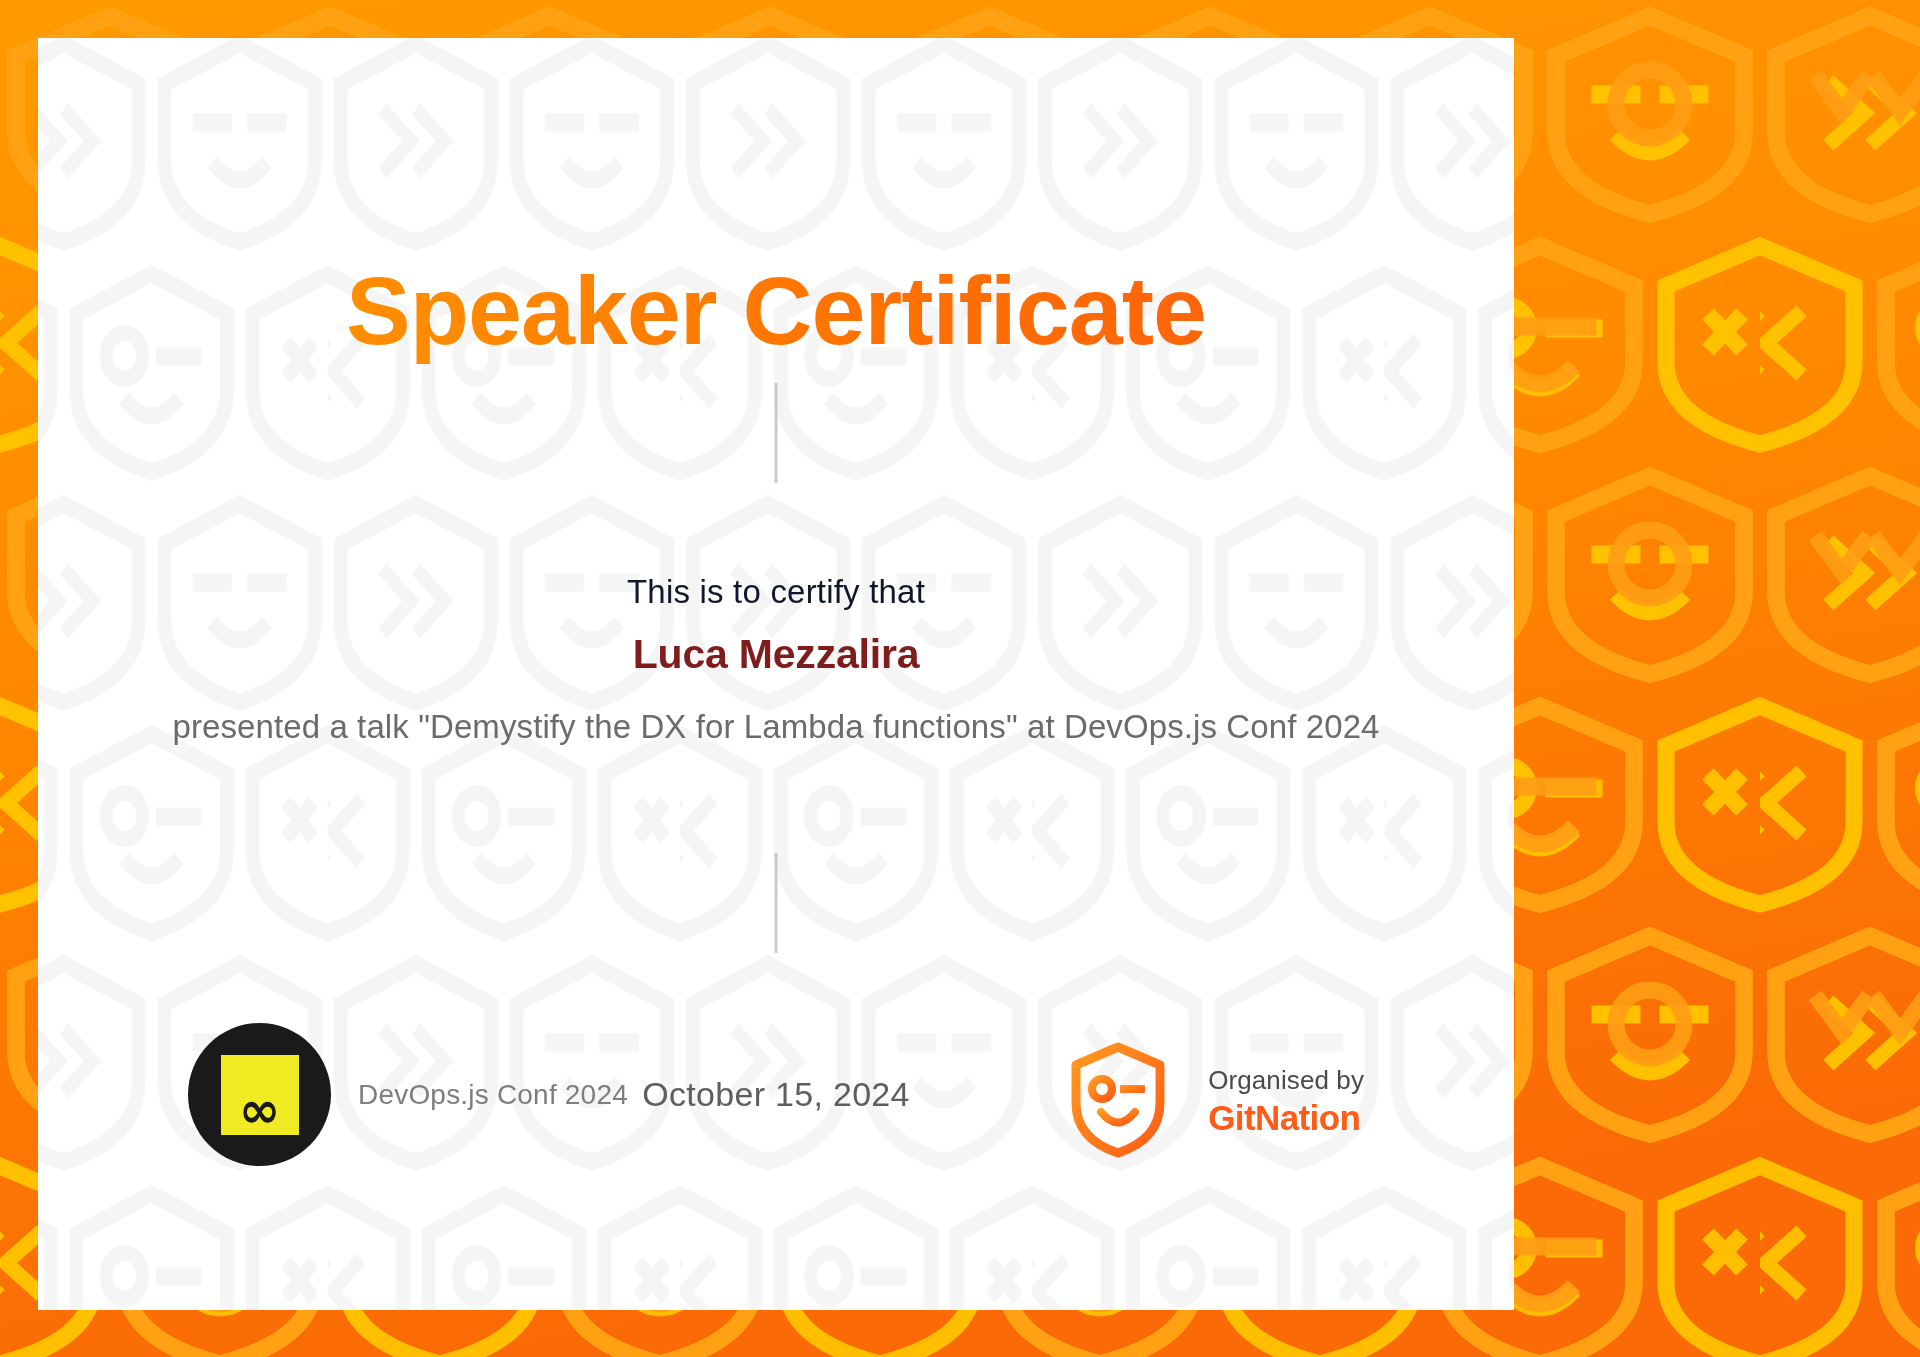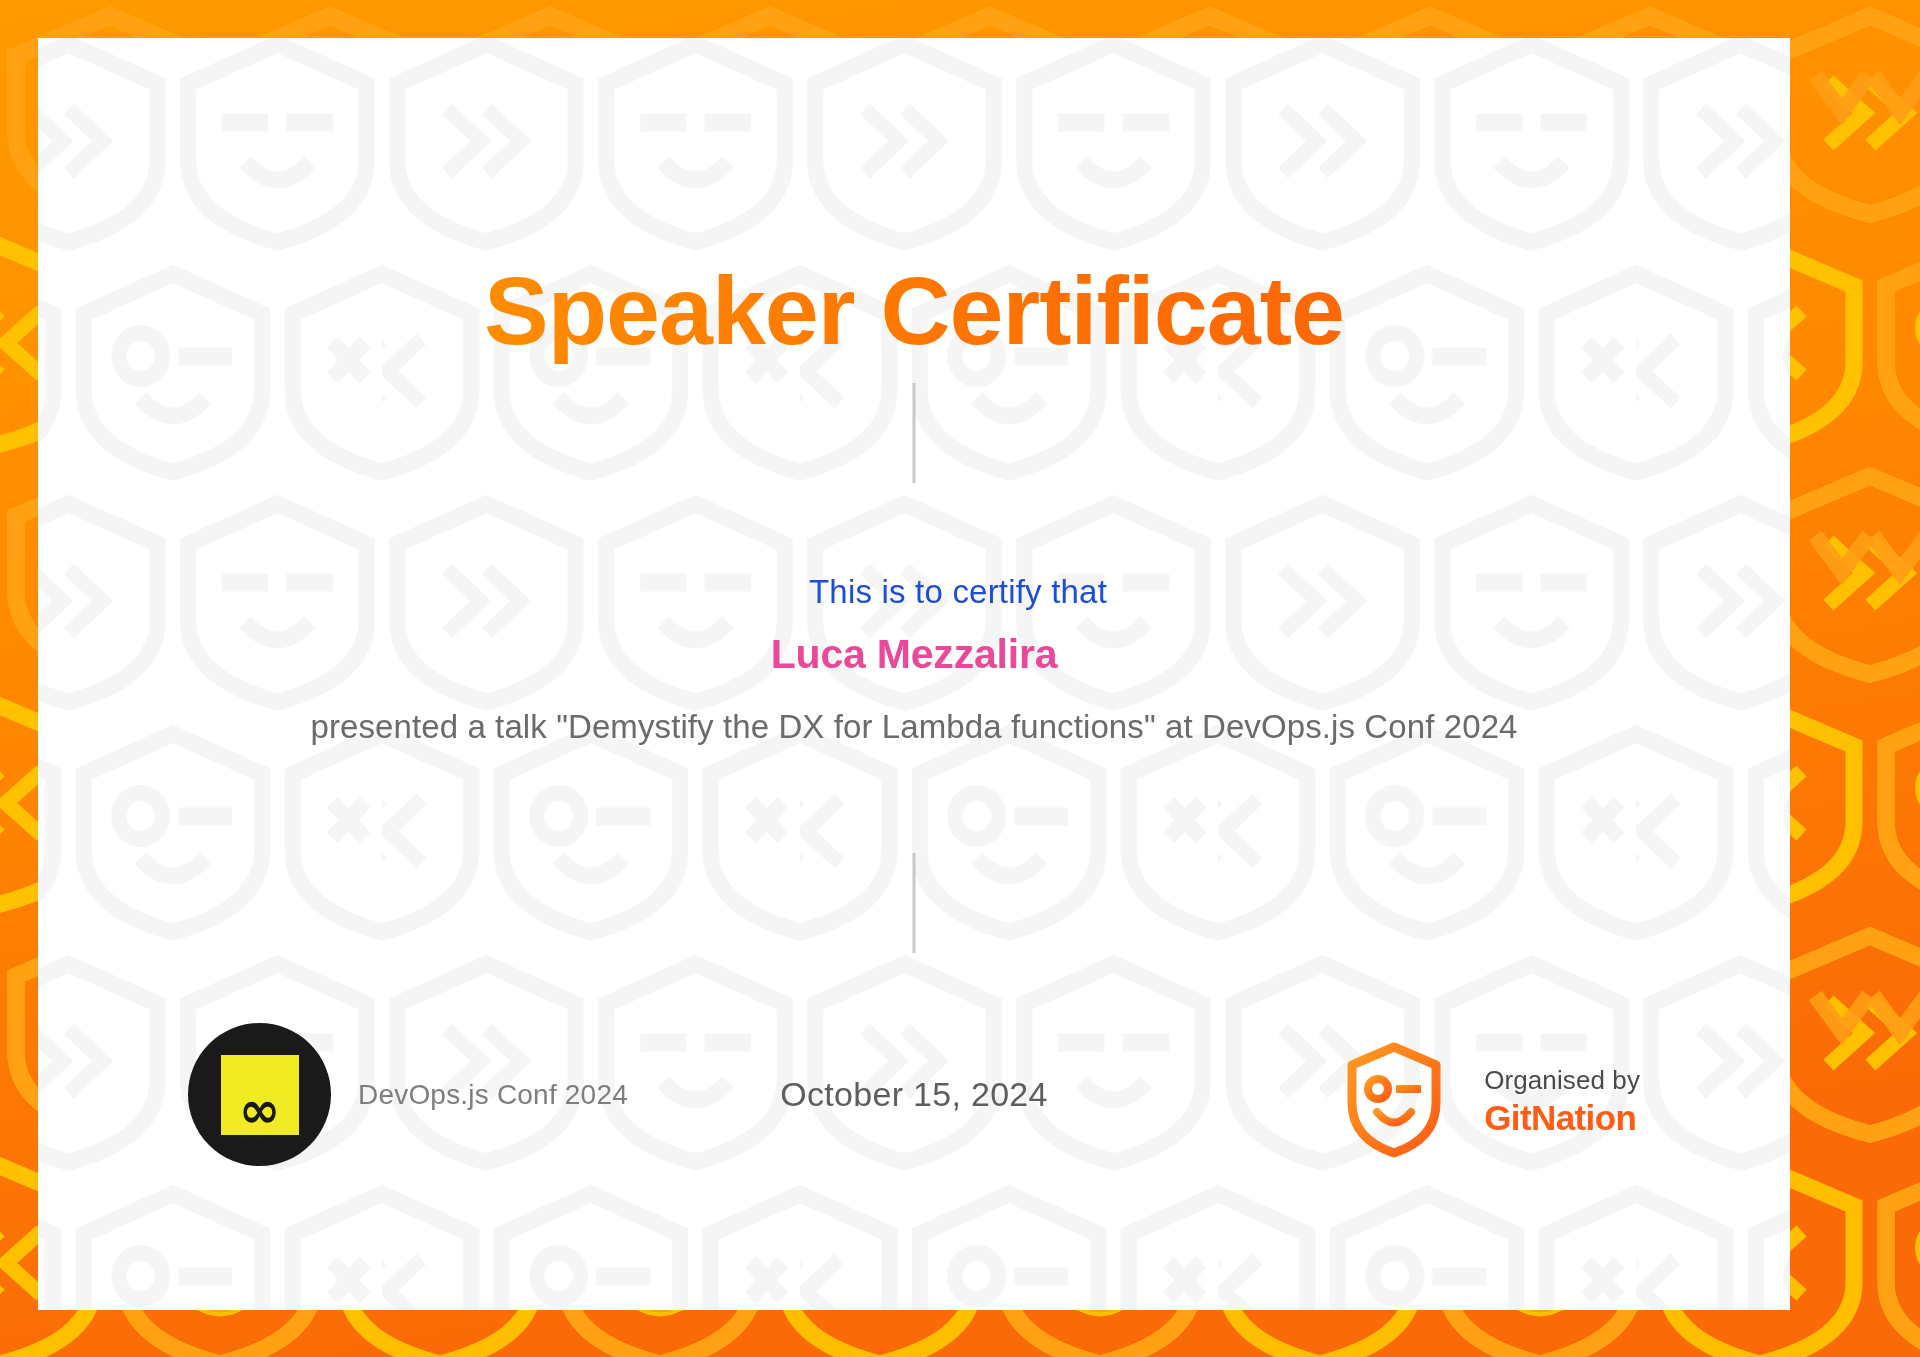--- a/index.html
+++ b/index.html
@@ -33,25 +33,26 @@
     display: block;
     width: 100%;
     height: 100%;
   }
 
   
   #card {
     position: absolute;
     left: 38px;
     top: 38px;
-    width: 1752px;
+    width: 1464px;
     height: 1272px;
     background: #FFFFFF;
     overflow: hidden;
     z-index: 2;
+    padding-left: 12px;
   }
   #card-pattern {
     position: absolute;
     inset: 0;
     z-index: 1;
     pointer-events: none;
   }
   #card-pattern svg {
     display: block;
     width: 100%;
@@ -94,33 +95,32 @@
   #divider-bottom{ top: 815px;  height: 100px; }
 
   
   #certify-line {
     position: absolute;
     top: 535px;
     left: 0;
     width: 100%;
     text-align: center;
     font-size: 33px;
-    color: #1d4ed8;
+    color: #0f172a;
     letter-spacing: 0.2px;
-    margin-left: 44px;
   }
   #recipient-name {
     position: absolute;
     top: 593px;
     left: 0;
     width: 100%;
     text-align: center;
     font-size: 41px;
     font-weight: bold;
-    color: #ec4899;
+    color: #7f1d1d;
     letter-spacing: -0.2px;
   }
   #talk-line {
     position: absolute;
     top: 670px;
     left: 0;
     width: 100%;
     text-align: center;
     font-size: 33px;
     color: #6B6B6B;

